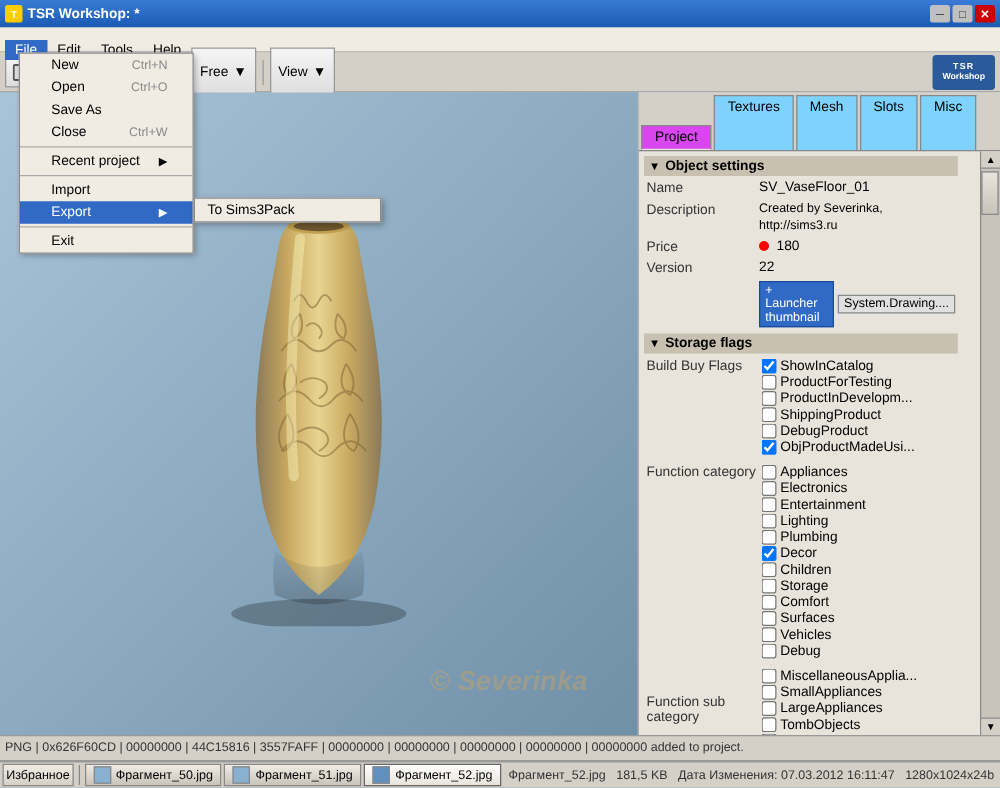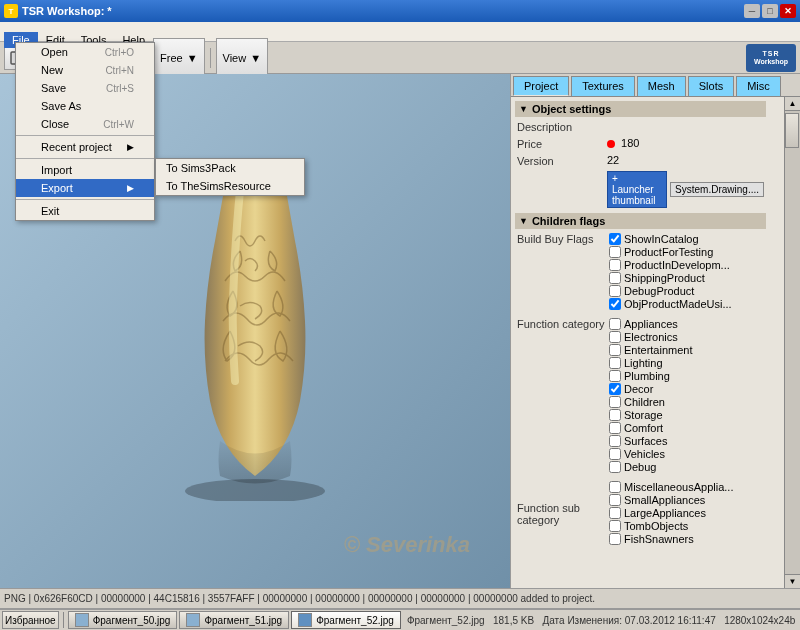--- a/index.html
+++ b/index.html
@@ -193,23 +193,24 @@
     .tab {
       padding: 3px 10px;
       cursor: pointer;
       font-size: 11px;
       border: 1px solid #888;
       border-bottom: none;
       background: #7dd3fc;
       margin-right: 2px;
     }
     .tab.active {
-      background: #7dd3fc;
+      background: #d946ef;
       border-bottom: 1px solid #e8e4dc;
       z-index: 1;
+      margin-top: 24px;
     }
     .tab-content {
       flex: 1;
       overflow-y: auto;
       padding: 4px;
       font-size: 11px;
     }
 
     
     .section-header {
@@ -358,30 +359,26 @@
 <div class="menu-bar">
   <div class="menu-item active">File</div>
   <div class="menu-item">Edit</div>
   <div class="menu-item">Tools</div>
   <div class="menu-item">Help</div>
 </div>
 
 <div class="dropdown-overlay">
   <div class="dropdown-menu">
     <div class="dropdown-item">
+      <span>New</span>
+      <span class="shortcut">Ctrl+N</span>
+    </div>
+    <div class="dropdown-item">
       <span>Open</span>
       <span class="shortcut">Ctrl+O</span>
-    </div>
-    <div class="dropdown-item">
-      <span>New</span>
-      <span class="shortcut">Ctrl+N</span>
-    </div>
-    <div class="dropdown-item">
-      <span>Save</span>
-      <span class="shortcut">Ctrl+S</span>
     </div>
     <div class="dropdown-item">
       <span>Save As</span>
     </div>
     <div class="dropdown-item">
       <span>Close</span>
       <span class="shortcut">Ctrl+W</span>
     </div>
     <div class="dropdown-separator"></div>
     <div class="dropdown-item">
@@ -397,21 +394,20 @@
       <span class="arrow">▶</span>
     </div>
     <div class="dropdown-separator"></div>
     <div class="dropdown-item">
       <span>Exit</span>
     </div>
   </div>
 
   <div class="sub-dropdown">
     <div class="sub-dropdown-item">To Sims3Pack</div>
-    <div class="sub-dropdown-item">To TheSimsResource</div>
   </div>
 </div>
 
 <div class="toolbar">
   <div class="toolbar-btn">
     <svg width="14" height="14" viewBox="0 0 14 14" fill="none">
       <rect x="1" y="1" width="12" height="12" rx="1" stroke="#555" stroke-width="1.5" fill="#ddd"></rect>
     </svg>
   </div>
   <div class="toolbar-btn">
@@ -526,23 +522,28 @@
 
     <div style="flex:1; display:flex; overflow:hidden; position:relative;">
       <div class="tab-content" style="padding-right:18px;">
 
         <div class="prop-section">
           <div class="section-header">
             <span class="toggle">▼</span>
             <span>Object settings</span>
           </div>
 
+          <div class="prop-row">
+            <div class="prop-label">Name</div>
+            <div class="prop-value">SV_VaseFloor_01</div>
+          </div>
 
           <div class="prop-row">
             <div class="prop-label">Description</div>
+            <div class="prop-value" style="font-size:10px; line-height:1.3;">Created by Severinka,<br>http://sims3.ru</div>
           </div>
 
           <div class="prop-row">
             <div class="prop-label">Price</div>
             <div class="prop-value">
               <span class="red-dot"></span>
               <span>180</span>
             </div>
           </div>
 
@@ -556,21 +557,21 @@
             <div class="prop-value launcher-thumb-row">
               <div class="launcher-thumb-btn">+ Launcher thumbnail</div>
               <div class="system-drawing-btn">System.Drawing....</div>
             </div>
           </div>
         </div>
 
         <div class="prop-section">
           <div class="section-header">
             <span class="toggle">▼</span>
-            <span>Children flags</span>
+            <span>Storage flags</span>
           </div>
 
           <div class="prop-row" style="align-items:flex-start;">
             <div class="prop-label">Build Buy Flags</div>
             <div class="prop-value">
               <div class="checkbox-row">
                 <input type="checkbox" checked="" style="">
                 <label>ShowInCatalog</label>
               </div>
               <div class="checkbox-row">

